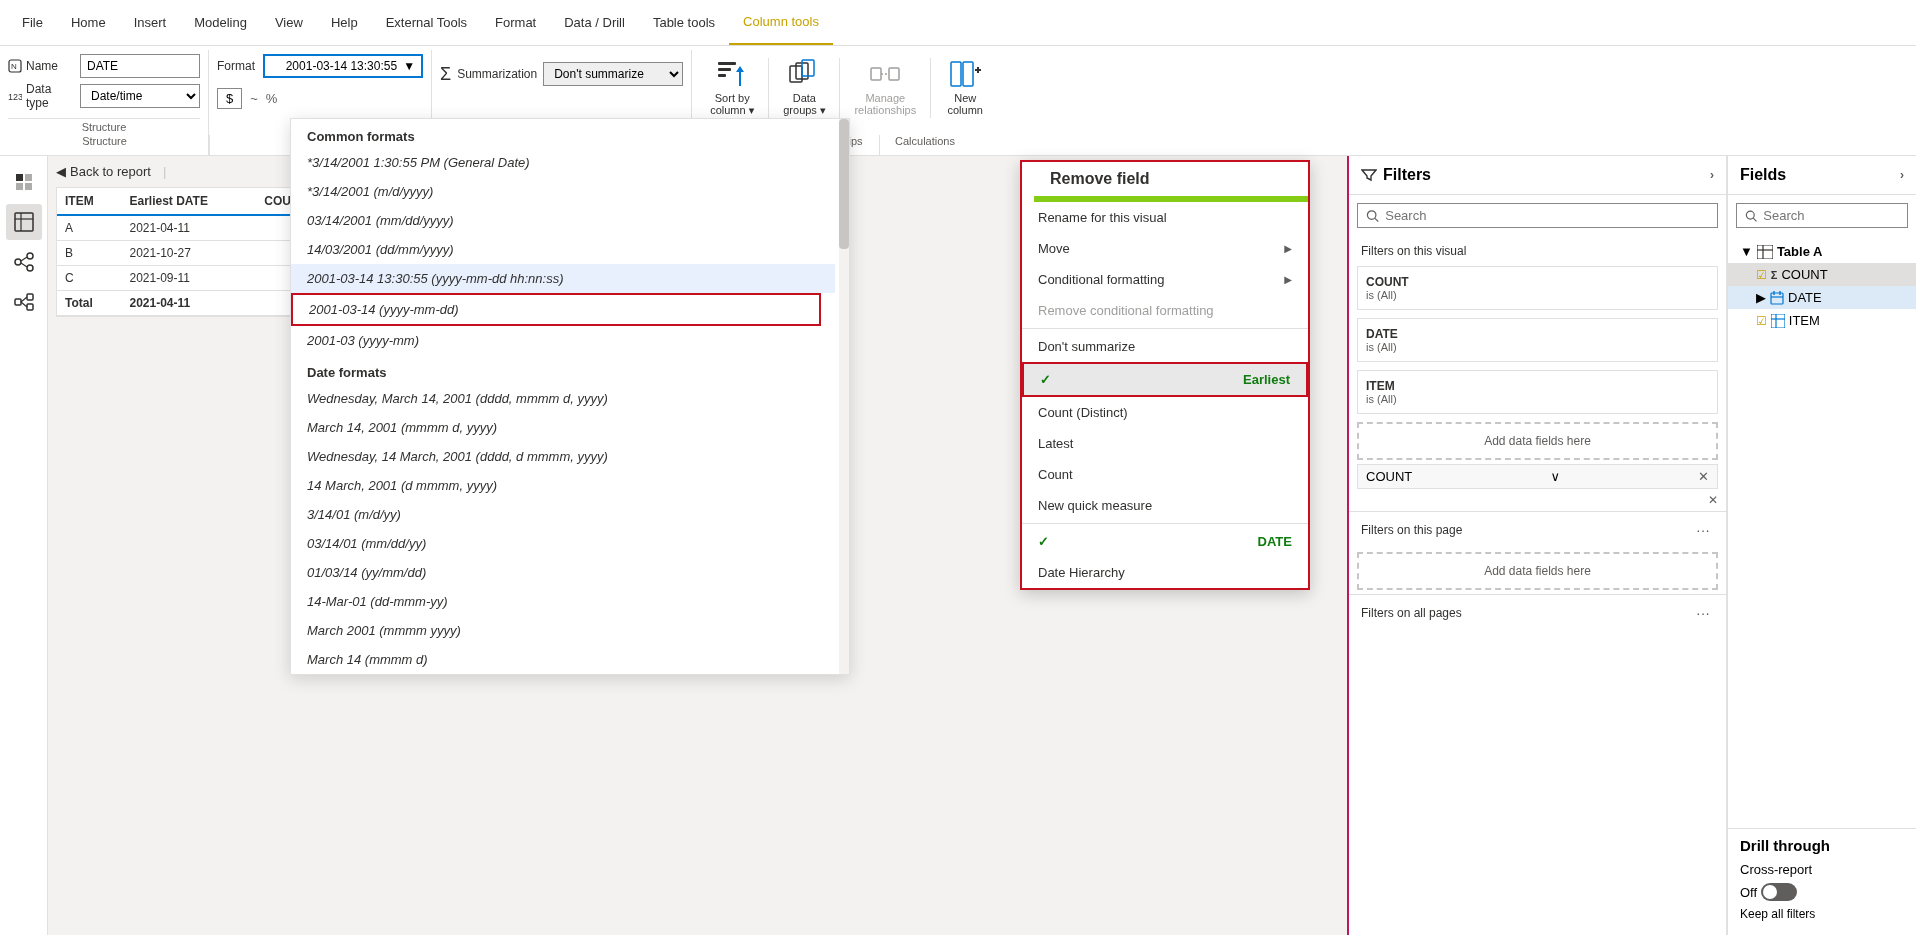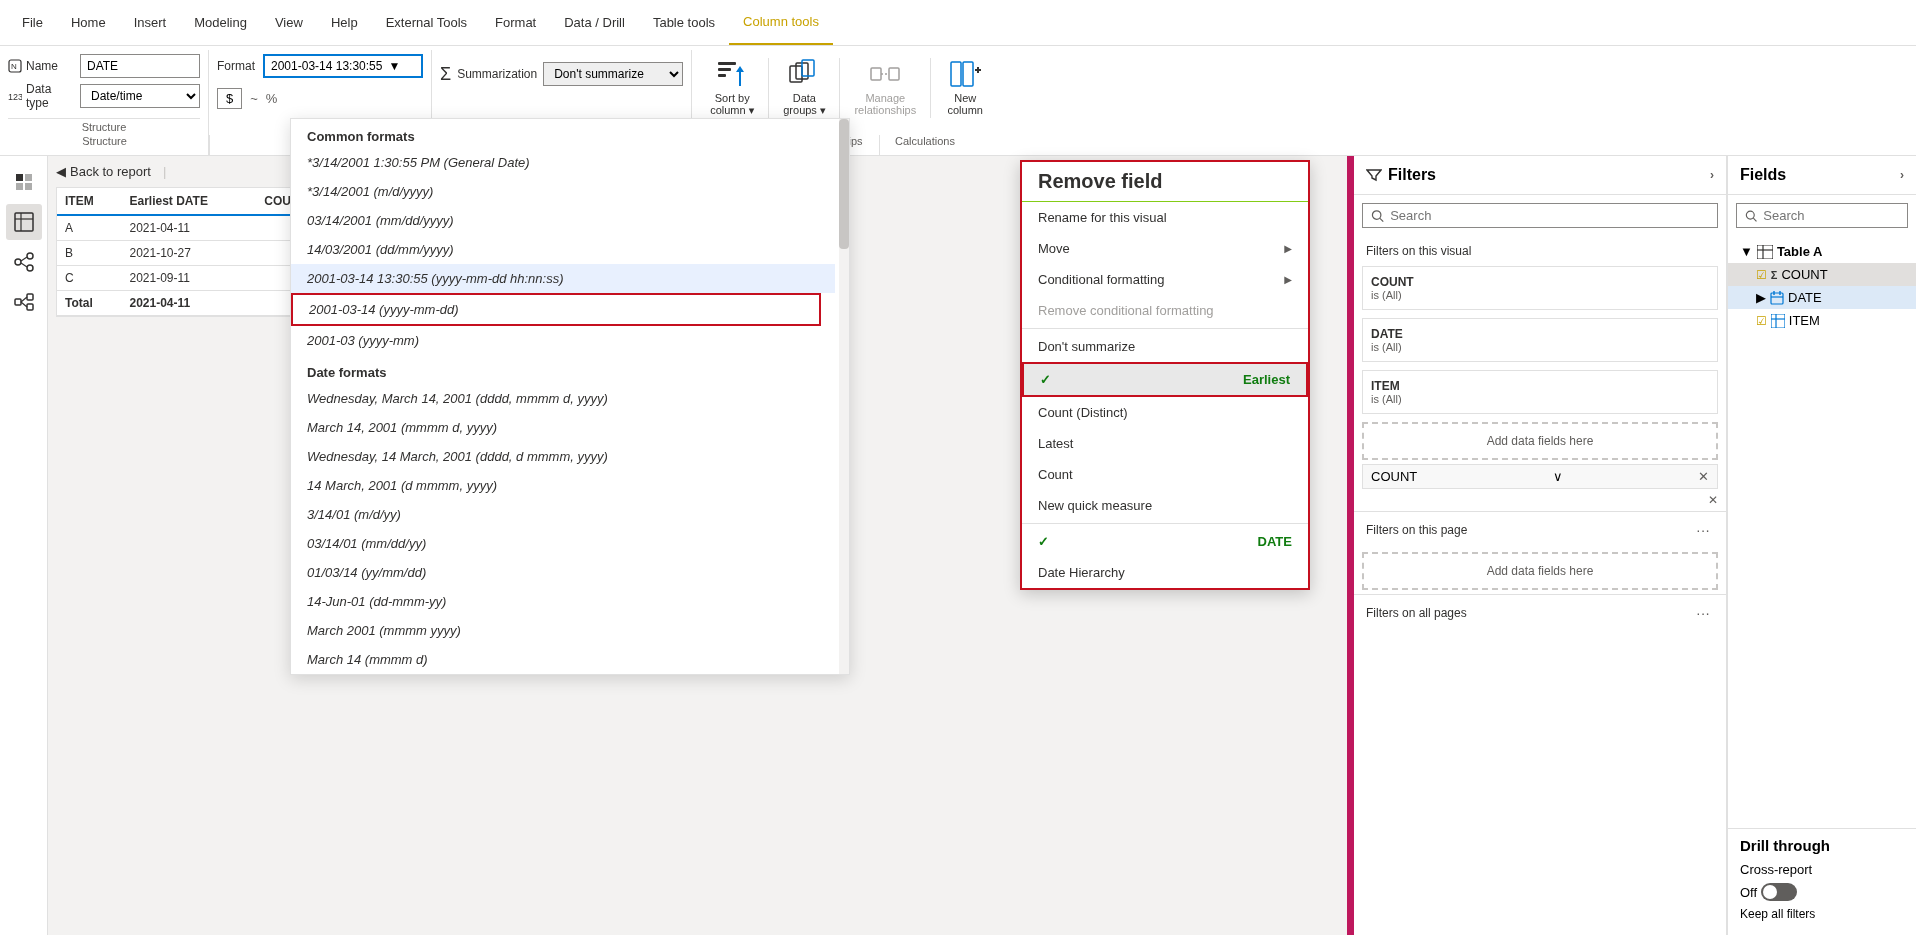--- a/index.html
+++ b/index.html
@@ -35,21 +35,21 @@
     .field-prop-input {
       border: 1px solid #8a8886; padding: 2px 6px; font-size: 12px; background: #fff;
       min-width: 120px; height: 24px;
     }
 
     
     .format-section { display: flex; flex-direction: column; padding: 4px 8px; gap: 4px; border-right: 1px solid #e0e0e0; }
     .format-row { display: flex; align-items: center; gap: 4px; }
     .format-dropdown {
       border: 1px solid #8a8886; background: #fff; padding: 2px 6px; font-size: 12px; height: 24px;
-      min-width: 160px; display: flex; align-items: center; justify-content: flex-start;
+      min-width: 160px; display: flex; align-items: center; justify-content: flex-end;
     }
     .format-dropdown-active { border: 2px solid #0078d4; }
 
     
     .summ-section { display: flex; flex-direction: column; padding: 4px 8px; border-right: 1px solid #e0e0e0; }
 
     
     .ribbon-tools { display: flex; align-items: flex-start; padding: 4px 8px; gap: 0; }
     .tool-btn {
       display: flex; flex-direction: column; align-items: center; padding: 4px 10px; cursor: pointer;
@@ -85,21 +85,21 @@
     .format-option {
       padding: 7px 16px; font-size: 13px; color: #323130; cursor: pointer; font-style: italic;
     }
     .format-option.highlighted { background: #e8f0fe; }
 
     
     .three-dots { color: #605e5c; cursor: pointer; padding: 4px; font-size: 16px; }
 
     
     .filters-panel {
-      width: 380px; background: #fff; border-left: 7px solid #be185d; border-right: 1px solid #e0e0e0;
+      width: 380px; background: #fff; border-left: 2px solid #be185d; border-right: 1px solid #e0e0e0;
       display: flex; flex-direction: column;
     }
     .filters-header {
       display: flex; align-items: center; padding: 10px 12px; border-bottom: 1px solid #e0e0e0;
       font-size: 16px; font-weight: 600; justify-content: space-between;
     }
     .filters-search {
       display: flex; align-items: center; border: 1px solid #8a8886; margin: 8px; padding: 4px 8px;
       gap: 6px; background: #fff;
     }
@@ -124,21 +124,21 @@
 
     
     .context-menu {
       position: absolute; top: 160px; left: 1020px; width: 290px; background: #fff;
       border: 2px solid #c50f1f; box-shadow: 0 4px 16px rgba(0,0,0,0.2); z-index: 200;
     }
     .context-menu-item {
       padding: 8px 16px; font-size: 13px; color: #323130; cursor: pointer; display: flex;
       align-items: center; justify-content: space-between;
     }
-    .context-menu-item.header { font-weight: 600; background: #fff; border-bottom: 1px solid #84cc16; font-size: 20px; }
+    .context-menu-item.header { font-weight: 600; background: #fff; border-bottom: 6px solid #84cc16; font-size: 16px; margin-left: 12px; }
     .context-menu-item.disabled { color: #a19f9d; }
     .context-menu-item.highlighted { background: #e8e8e8; }
     .context-menu-item.checked { color: #107c10; font-weight: 600; }
     .context-menu-divider { height: 1px; background: #e0e0e0; margin: 2px 0; }
     .chevron-right { font-size: 10px; color: #605e5c; }
 
     
     .fields-panel {
       width: 189px; background: #fff; border-left: 1px solid #e0e0e0; display: flex; flex-direction: column;
     }
@@ -401,21 +401,21 @@
         <div class="format-option" style="border:2px solid #c50f1f;margin:0 14px 0 0;">2001-03-14 (yyyy-mm-dd)</div>
         <div class="format-option">2001-03 (yyyy-mm)</div>
         <div class="format-panel-section-title">Date formats</div>
         <div class="format-option">Wednesday, March 14, 2001 (dddd, mmmm d, yyyy)</div>
         <div class="format-option">March 14, 2001 (mmmm d, yyyy)</div>
         <div class="format-option">Wednesday, 14 March, 2001 (dddd, d mmmm, yyyy)</div>
         <div class="format-option">14 March, 2001 (d mmmm, yyyy)</div>
         <div class="format-option">3/14/01 (m/d/yy)</div>
         <div class="format-option">03/14/01 (mm/dd/yy)</div>
         <div class="format-option">01/03/14 (yy/mm/dd)</div>
-        <div class="format-option">14-Jun-01 (dd-mmm-yy)</div>
+        <div class="format-option">14-Mar-01 (dd-mmm-yy)</div>
         <div class="format-option">March 2001 (mmmm yyyy)</div>
         <div class="format-option">March 14 (mmmm d)</div>
       </div>
     </div>
   </div>
 
   <div class="filters-panel">
     <div class="filters-header">
       <div style="display:flex;align-items:center;gap:6px;">
         <svg width="16" height="16" viewBox="0 0 16 16">

